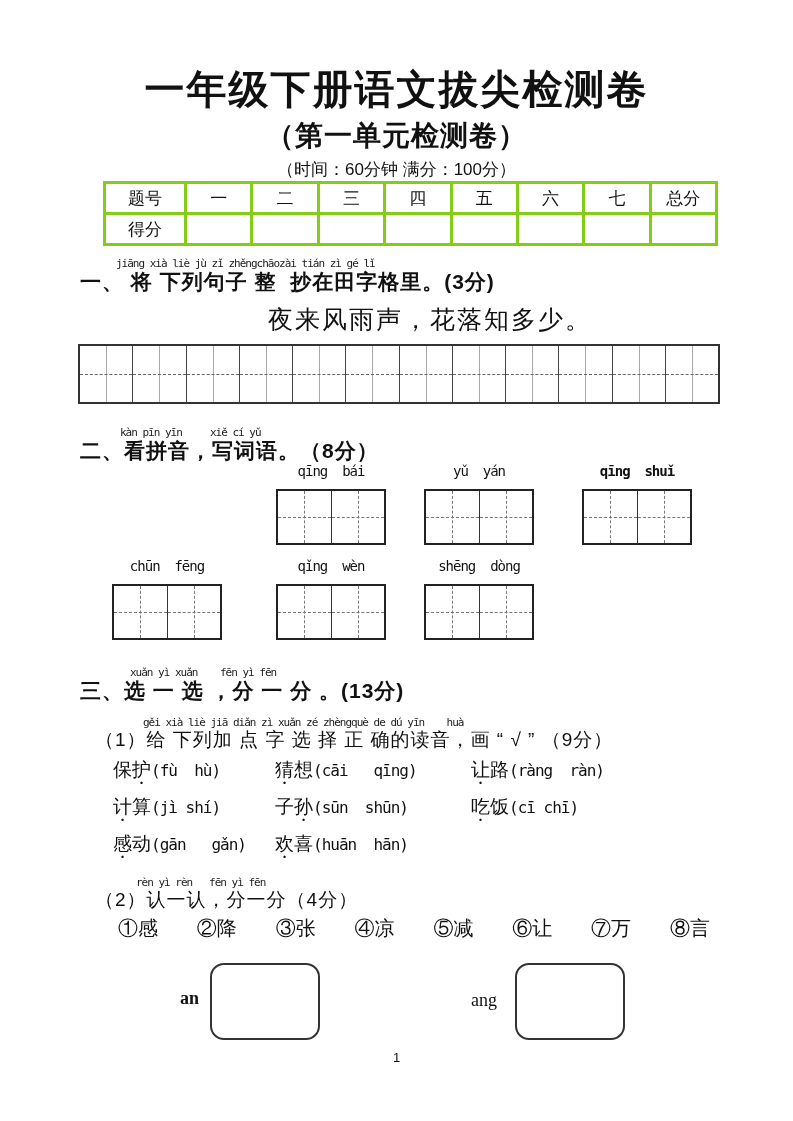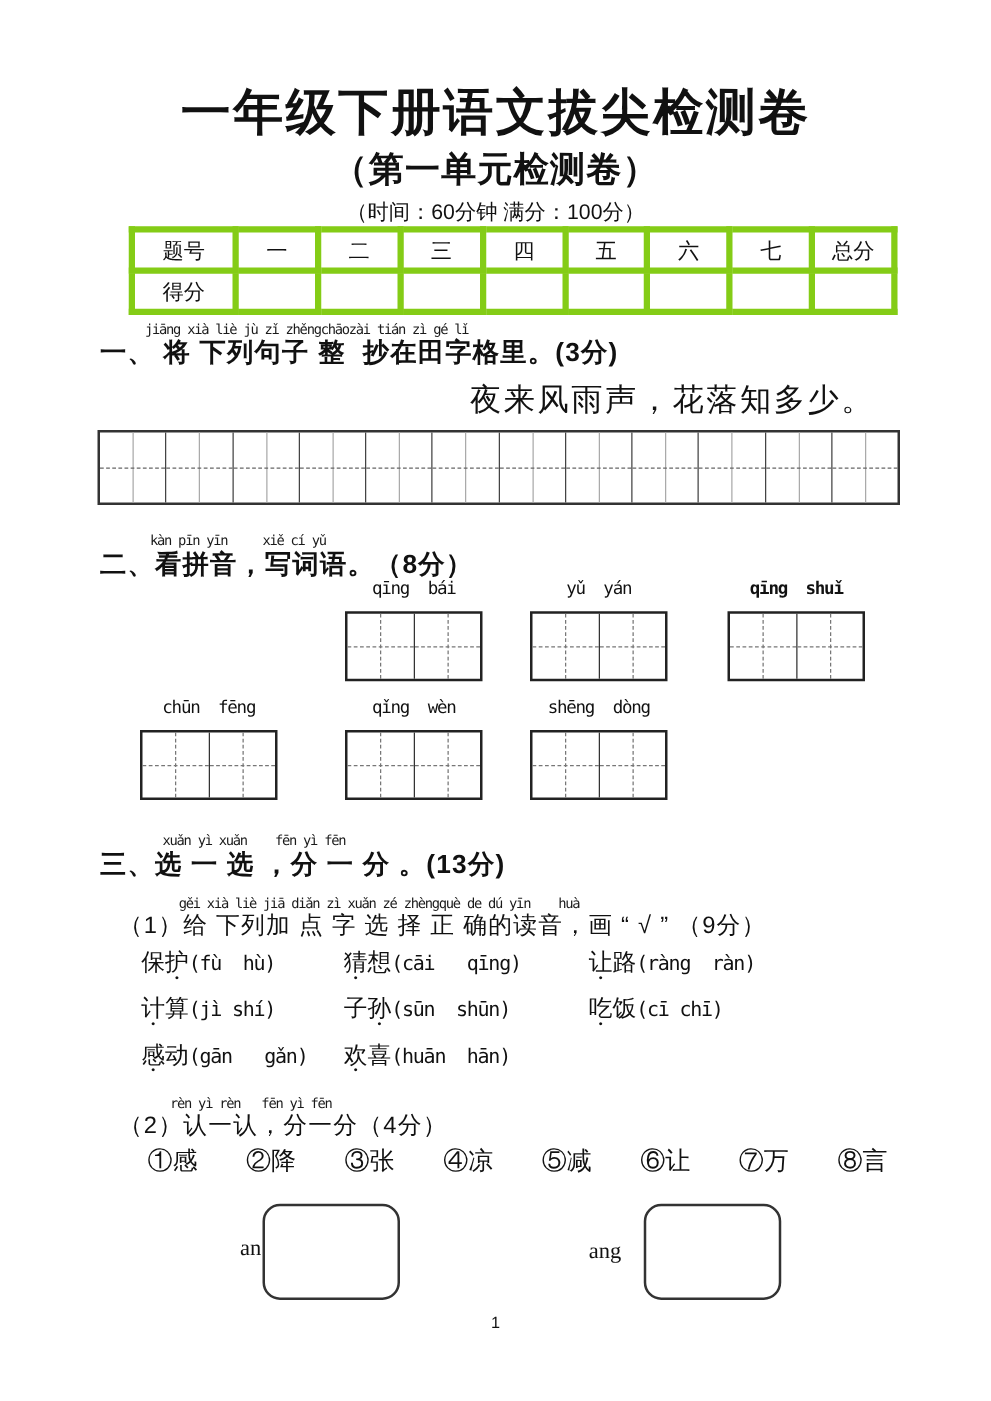--- a/index.html
+++ b/index.html
@@ -10,21 +10,21 @@
   }
   .abs{position:absolute;}
   .centered{left:0;right:0;text-align:center;}
 
   .title{top:62px;font-size:40px;font-weight:bold;letter-spacing:2px;font-family:"Liberation Sans",sans-serif;}
   .subtitle{top:117px;font-size:28px;font-weight:bold;letter-spacing:1px;}
   .meta{top:158px;font-size:17px;font-weight:500;}
 
   
   table.score{border-collapse:collapse;table-layout:fixed;width:615px;}
-  table.score td{border:5px solid #84cc16;height:28px;text-align:center;font-size:17px;padding:0;}
+  table.score td{border:3px solid #84cc16;height:28px;text-align:center;font-size:17px;padding:0;}
   table.score{border:2px solid #222;}
   .score-wrap{left:103px;top:181px;}
 
   .pinyin{font-family:"DejaVu Sans Mono",monospace;font-size:11px;white-space:pre;color:#1a1a1a;letter-spacing:-1px;}
   .h-sec{font-size:21px;font-weight:bold;letter-spacing:1px;white-space:pre;}
   .h-sub{font-size:19px;font-weight:500;letter-spacing:1px;white-space:pre;}
 
   .sentence{top:303px;font-size:25px;font-family:"Liberation Serif",serif;letter-spacing:2px;}
 
   
@@ -94,21 +94,21 @@
             <td></td>
             <td></td>
             <td></td>
           </tr>
         </tbody>
     </table>
   </div>
 
   <div class="abs pinyin" style="left:116px;top:257px;">jiāng xià liè jù zǐ zhěngchāozài tián zì gé lǐ</div>
   <div class="abs h-sec" style="left:80px;top:268px;">一、 将 下列句子 整  抄在田字格里。(3分)</div>
-  <div class="abs sentence" style="left:160px;width:540px;text-align:right;">夜来风雨声，花落知多少。</div>
+  <div class="abs sentence" style="left:160px;width:540px;text-align:center;">夜来风雨声，花落知多少。</div>
   <div class="abs copy-grid" id="copy-grid">
       <div class="tz"></div>
       <div class="tz"></div>
       <div class="tz"></div>
       <div class="tz"></div>
       <div class="tz"></div>
       <div class="tz"></div>
       <div class="tz"></div>
       <div class="tz"></div>
       <div class="tz"></div>
@@ -188,19 +188,19 @@
       <span>①感</span>
       <span>②降</span>
       <span>③张</span>
       <span>④凉</span>
       <span>⑤减</span>
       <span>⑥让</span>
       <span>⑦万</span>
       <span>⑧言</span>
     </div>
 
-  <div class="abs cat-label" style="left:192px;top:988px;">an</div>
+  <div class="abs cat-label" style="left:180px;top:988px;font-weight:bold;">an</div>
   <div class="abs cat-box" style="left:210px;top:963px;"></div>
   <div class="abs cat-label" style="left:471px;top:990px;">ang</div>
   <div class="abs cat-box" style="left:515px;top:963px;"></div>
 
   <div class="abs centered pagenum">1</div>
 </div>
 
 </body></html>

